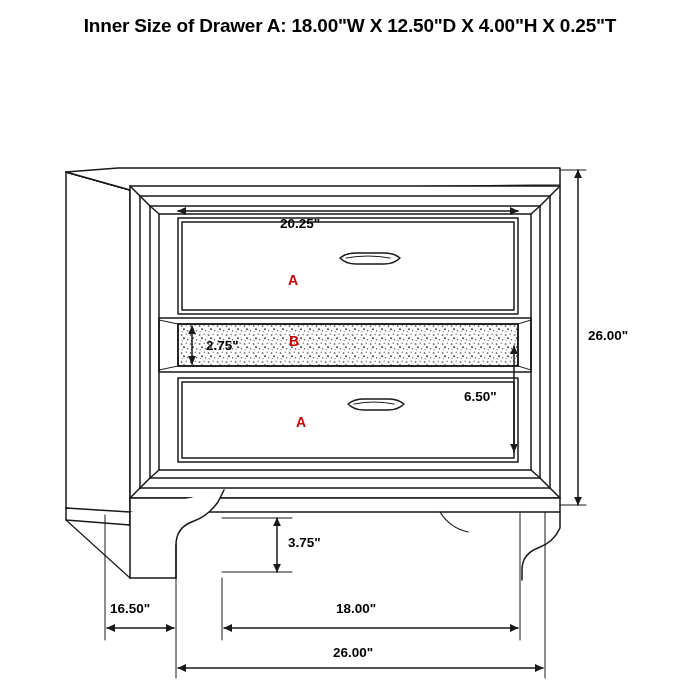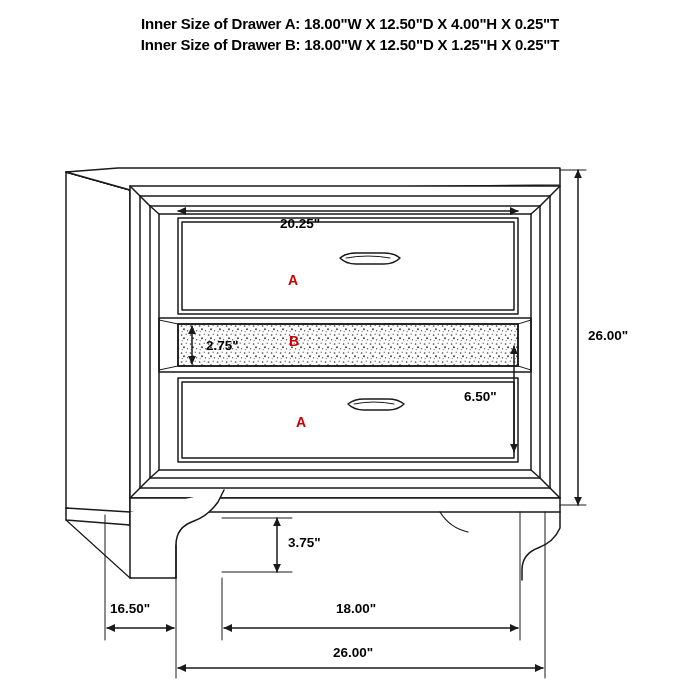--- a/index.html
+++ b/index.html
@@ -14,21 +14,21 @@
     background: #ffffff;
     font-family: "Liberation Sans", sans-serif;
     overflow: hidden;
   }
   .hdr {
     position: absolute;
     left: 0;
     width: 700px;
     text-align: center;
     font-weight: bold;
-    font-size: 15px;
+    font-size: 19px;
     color: #000000;
     letter-spacing: -0.2px;
   }
   #hdr1 { top: 15px; }
   #hdr2 { top: 36px; }
 
   svg#art {
     position: absolute;
     left: 0;
     top: 0;
@@ -48,21 +48,20 @@
     color: #cc0000;
     white-space: nowrap;
   }
 </style>
 </head>
 <body>
 
 <div id="page">
 
   <div class="hdr" id="hdr1">Inner Size of Drawer A: 18.00"W X 12.50"D X 4.00"H X 0.25"T</div>
-  <div class="hdr" id="hdr2">Inner Size of Drawer B: 18.00"W X 12.50"D X 1.25"H X 0.25"T</div>
 
   <svg id="art" width="700" height="700" viewBox="0 0 700 700">
     <defs>
       <marker id="arrEnd" markerWidth="9" markerHeight="9" refX="8" refY="4.5" orient="auto" markerUnits="userSpaceOnUse">
         <path d="M0,0.6 L8.5,4.5 L0,8.4 z" fill="#1a1a1a"></path>
       </marker>
       <marker id="arrStart" markerWidth="9" markerHeight="9" refX="0.5" refY="4.5" orient="auto" markerUnits="userSpaceOnUse">
         <path d="M8.5,0.6 L0,4.5 L8.5,8.4 z" fill="#1a1a1a"></path>
       </marker>
       <pattern id="speck" width="9" height="9" patternUnits="userSpaceOnUse">

